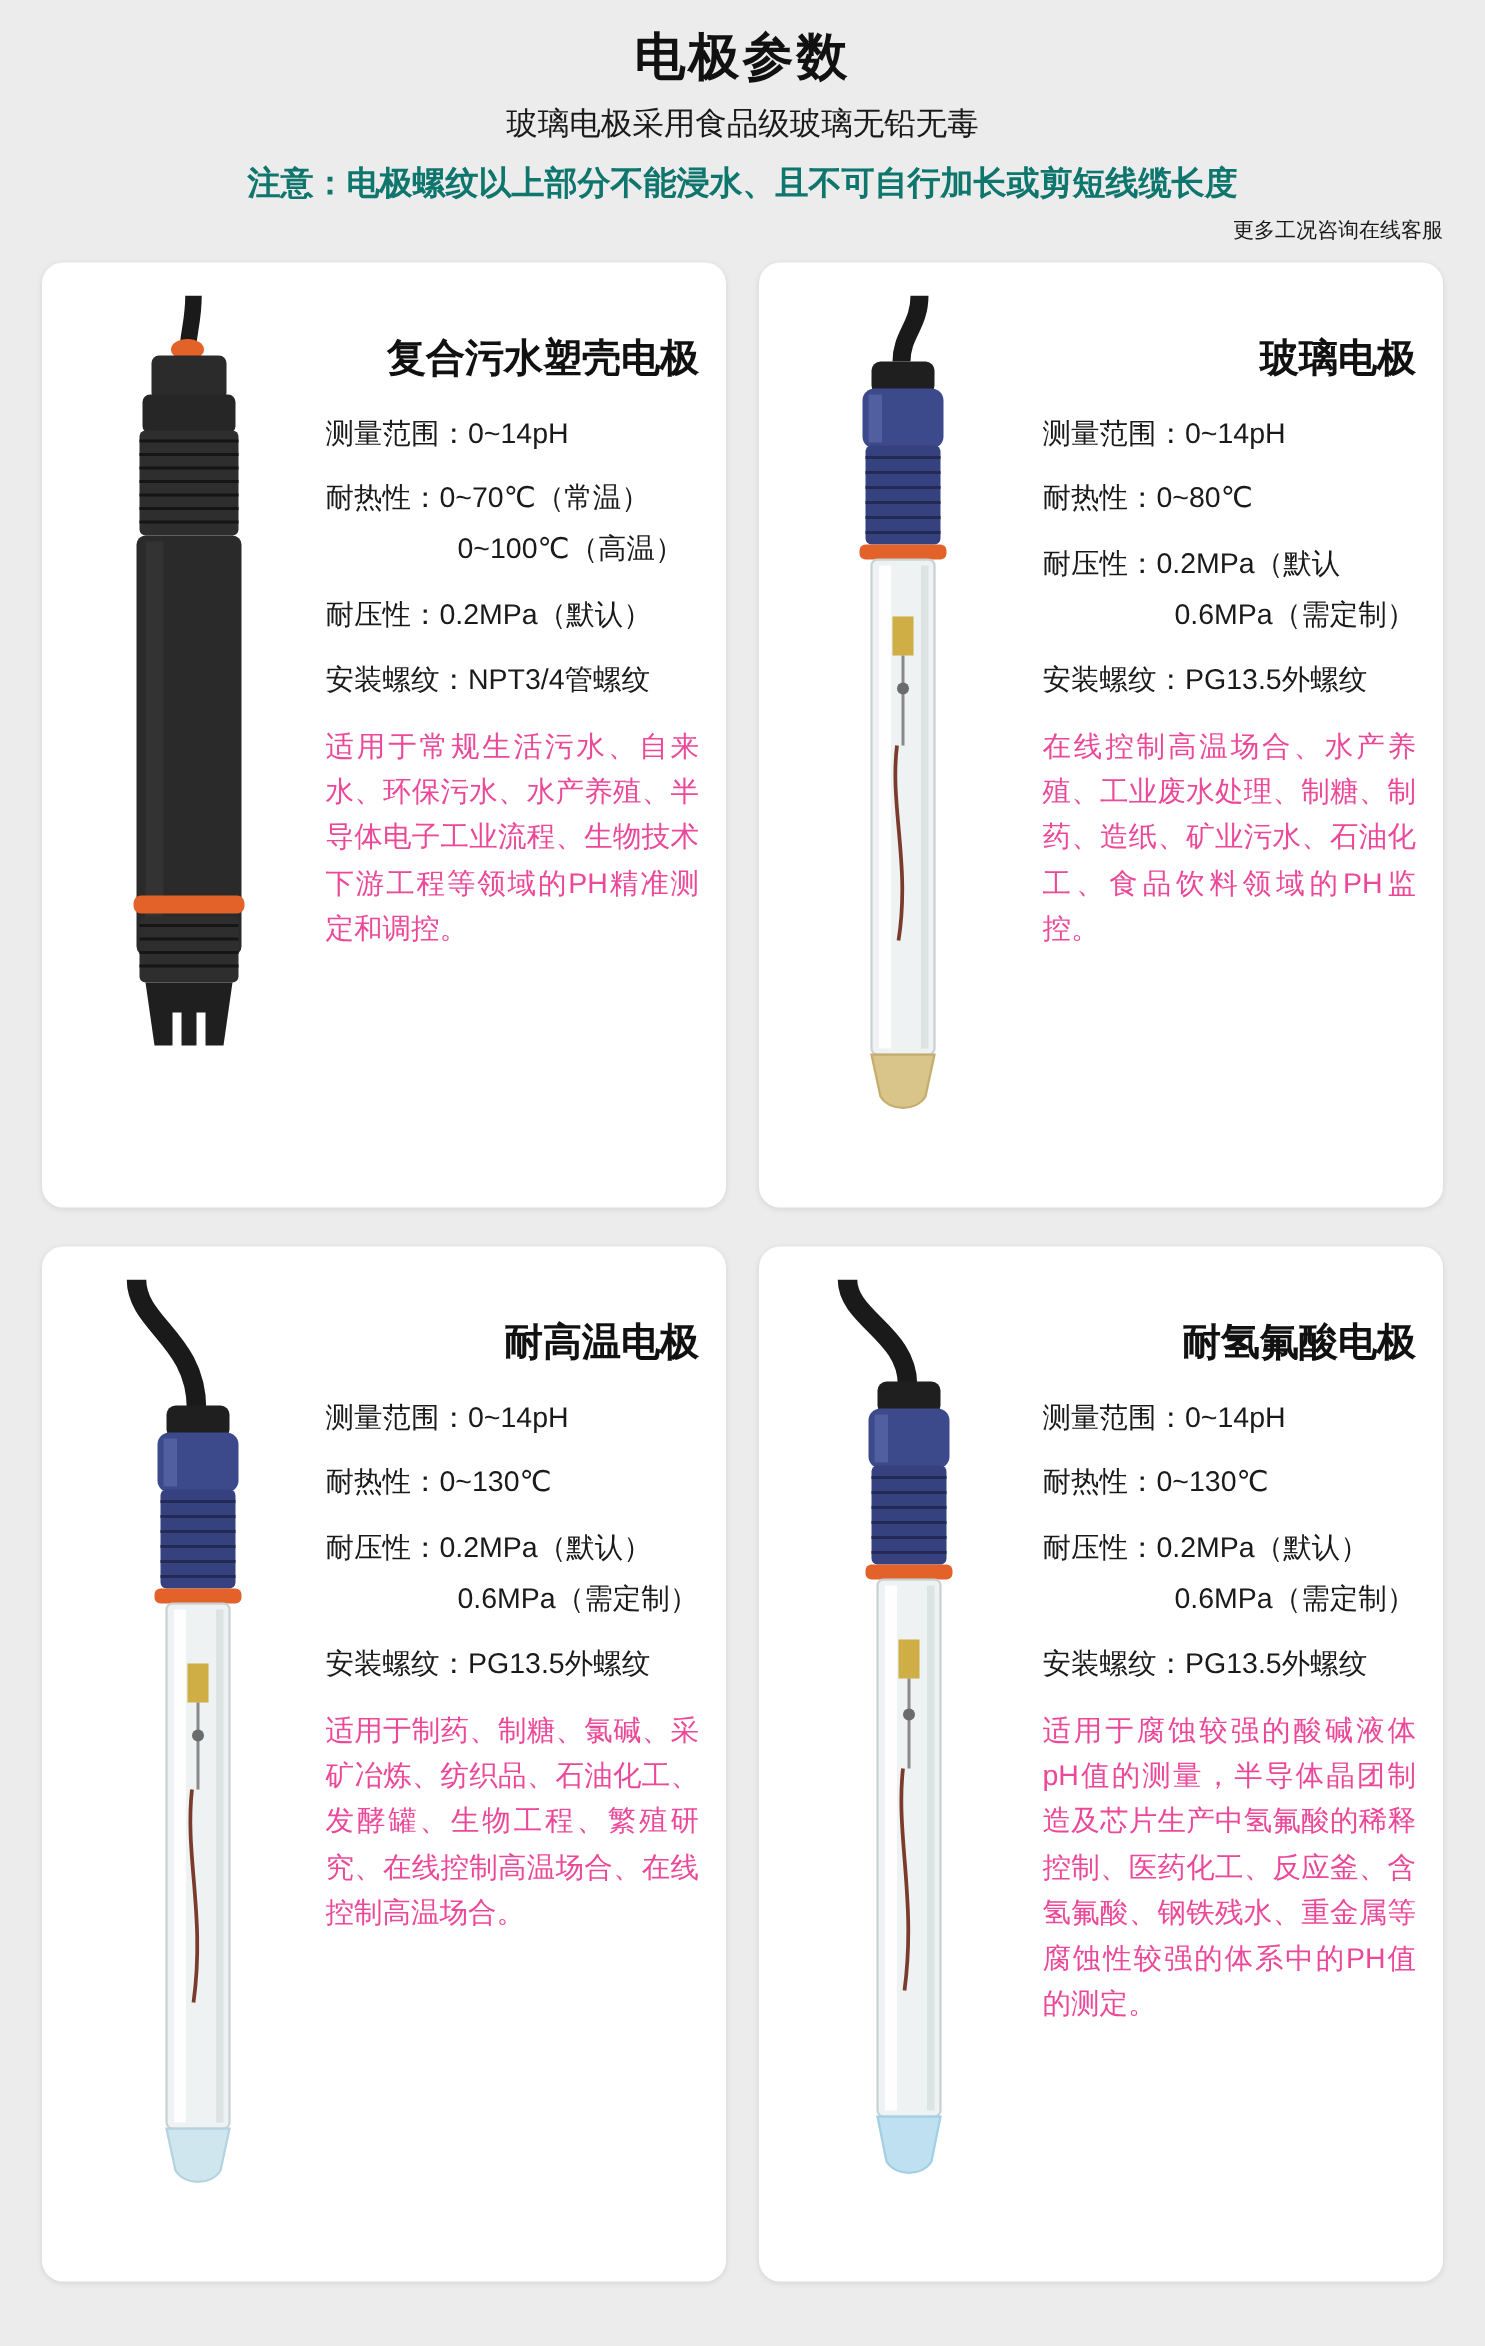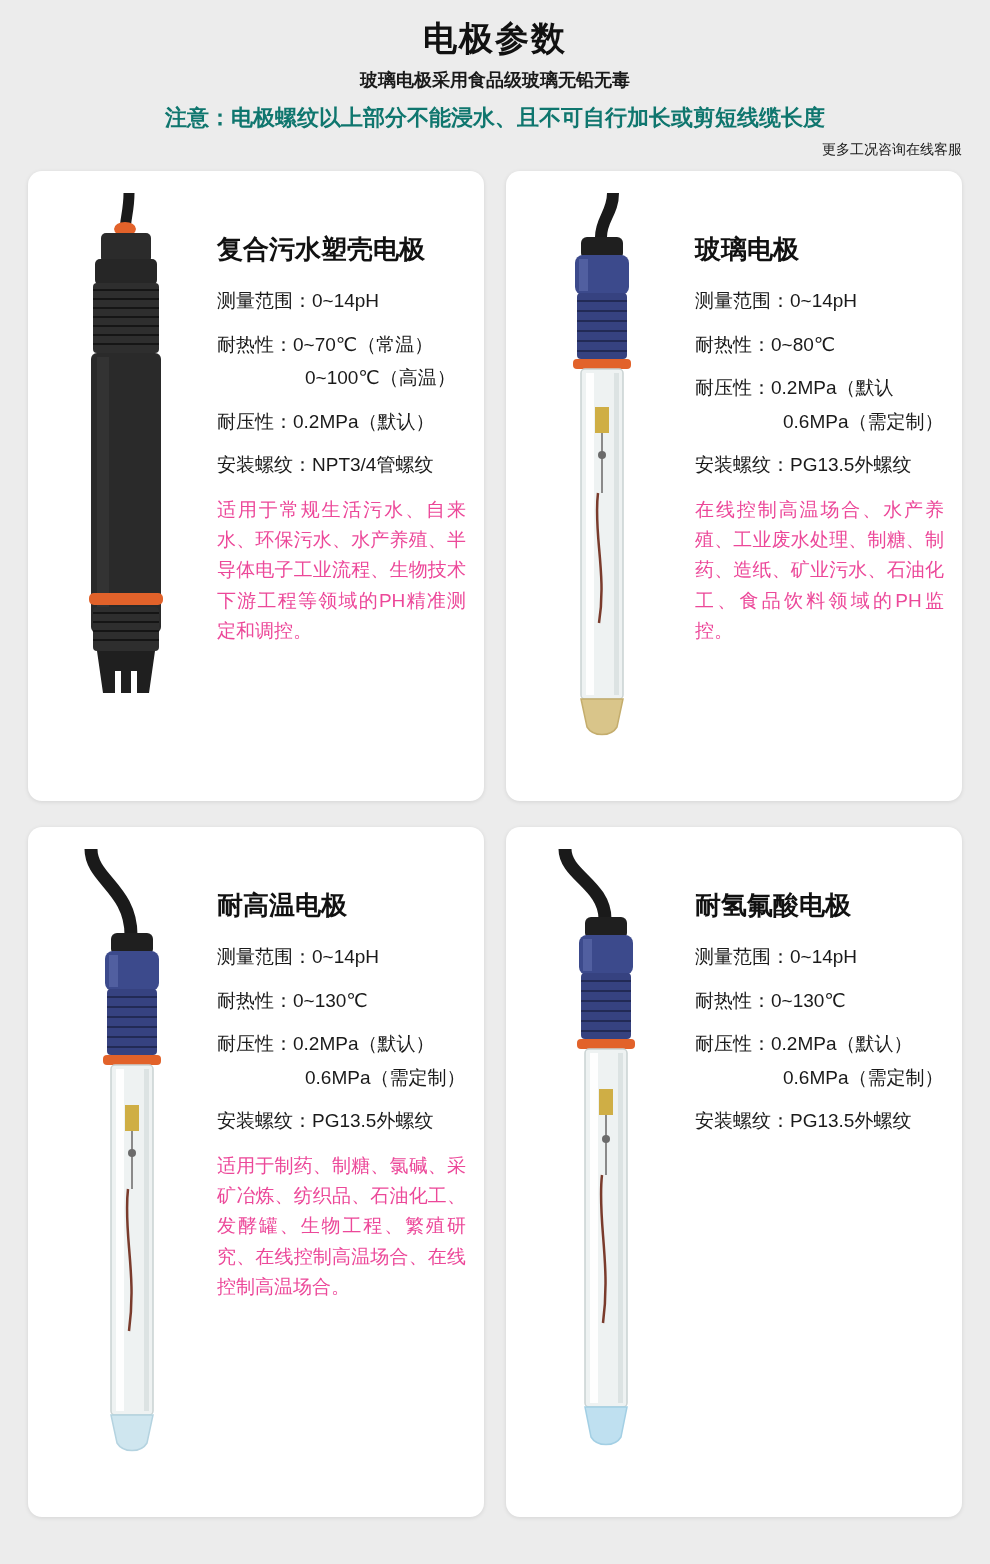--- a/index.html
+++ b/index.html
@@ -30,25 +30,24 @@
   }
   .main-title {
     font-size: 34px;
     font-weight: bold;
     letter-spacing: 2px;
     color: #111;
     margin: 0 0 10px 0;
     line-height: 1.2;
   }
   .sub-title {
-    font-size: 18px;
+    font-size: 21px;
     color: #1a1a1a;
     margin: 0 0 12px 0;
     line-height: 1.3;
-    font-weight: bold;
   }
   .notice {
     font-size: 22px;
     font-weight: bold;
     color: #0f766e;
     margin: 0 0 6px 0;
     line-height: 1.3;
   }
   .service-line {
     text-align: right;
@@ -91,22 +90,22 @@
   }
   .text-col {
     flex: 1 1 auto;
     padding-left: 4px;
     padding-top: 30px;
   }
   .card-title {
     font-size: 26px;
     font-weight: bold;
     color: #111;
-    margin: 15px 0 22px 0;
-    text-align: left;
+    margin: 0 0 22px 0;
+    text-align: right;
     line-height: 1.2;
   }
 
   .spec-line {
     font-size: 19px;
     line-height: 1.45;
     color: #1a1a1a;
     margin: 0 0 16px 0;
   }
   .spec-line.indent { padding-left: 88px; margin-top: -10px; }
@@ -293,17 +292,18 @@
           <path d="M56 558 L98 558 L92 588 C86 598, 68 598, 62 588 Z" fill="#bfe0f0" stroke="#a3cfe4" stroke-width="1.5"></path>
         </svg>
       </div>
       <div class="text-col">
         <div class="card-title">耐氢氟酸电极</div>
         <p class="spec-line"><span>测量范围：</span><span>0~14pH</span></p>
         <p class="spec-line"><span>耐热性：</span><span>0~130℃</span></p>
         <p class="spec-line"><span>耐压性：</span><span>0.2MPa（默认）</span></p>
         <p class="spec-line indent"><span>0.6MPa（需定制）</span></p>
         <p class="spec-line"><span>安装螺纹：</span><span>PG13.5外螺纹</span></p>
+        <p class="desc">适用于腐蚀较强的酸碱液体pH值的测量，半导体晶团制造及芯片生产中氢氟酸的稀释控制、医药化工、反应釜、含氢氟酸、钢铁残水、重金属等腐蚀性较强的体系中的PH值的测定。</p>
       </div>
     </div>
 
   </div>
 </div>
 
 </body></html>

